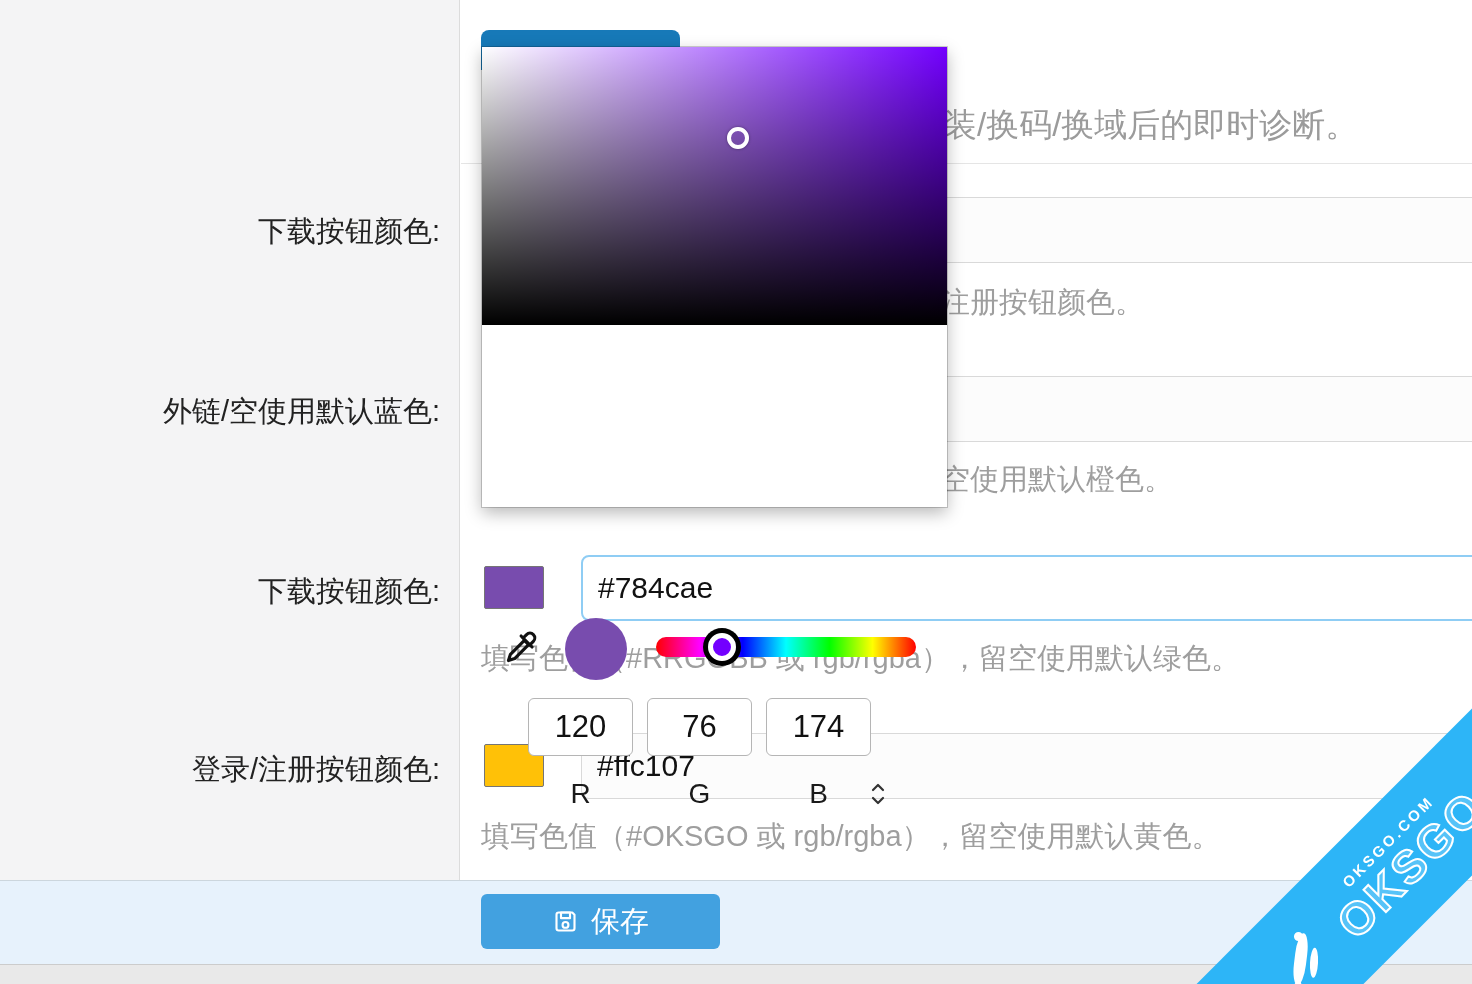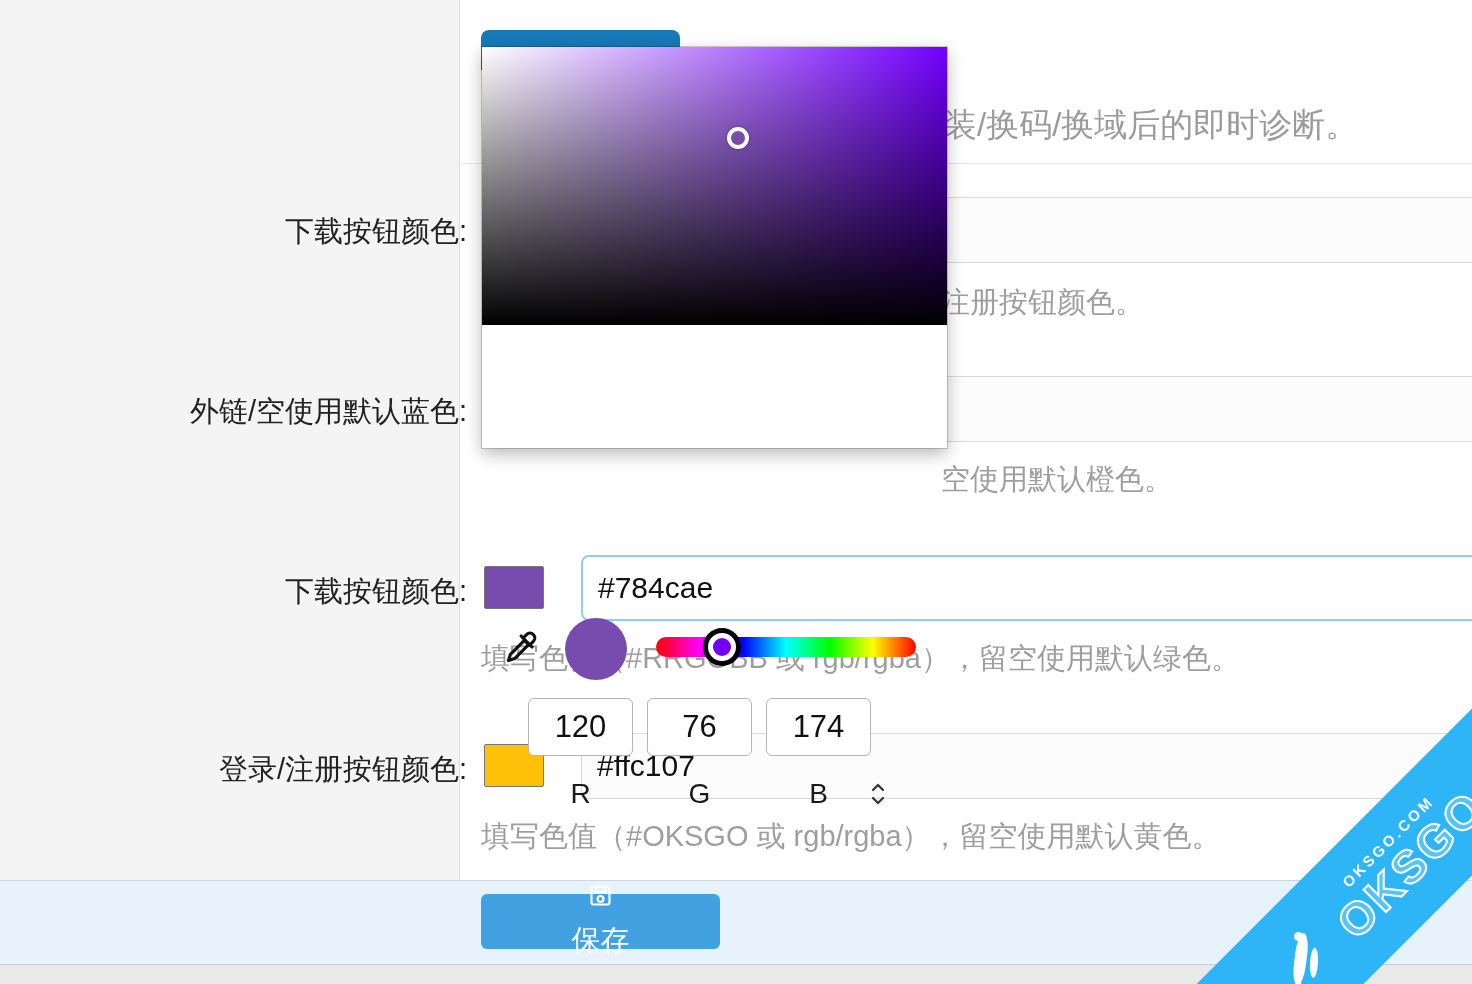--- a/index.html
+++ b/index.html
@@ -7,21 +7,21 @@
     position:relative;width:1472px;height:984px;overflow:hidden;
     background:#ffffff;font-family:"Liberation Sans","DejaVu Sans",sans-serif;
   }
   
   .left-col{
     position:absolute;left:0;top:0;width:460px;height:880px;
     background:#f4f4f5;border-right:1px solid #dcdcdc;box-sizing:border-box;
   }
   .row-label{
     position:absolute;left:0;width:440px;text-align:right;
-    font-size:29px;color:#222;white-space:nowrap;padding-left:27px;
+    font-size:29px;color:#222;white-space:nowrap;
   }
   .top-note{
     position:absolute;left:944px;top:103px;font-size:33px;color:#9b9b9b;white-space:nowrap;
   }
   .h-divider{
     position:absolute;left:461px;top:163px;width:1011px;height:0;
     border-top:1px solid #e5e5e5;
   }
   
   .text-input{
@@ -38,21 +38,21 @@
   .helper{
     position:absolute;font-size:29px;color:#9e9e9e;white-space:nowrap;
   }
   
   .hidden-tab{
     position:absolute;left:481px;top:30px;width:199px;height:40px;
     border-radius:8px 8px 0 0;z-index:1;
   }
   
   .picker{
-    position:absolute;left:482px;top:47px;width:465px;height:401px;
+    position:absolute;left:482px;top:47px;width:465px;height:460px;
     background:#fff;z-index:5;
     box-shadow:0 0 0 1px rgba(0,0,0,.18),0 6px 16px rgba(0,0,0,.28);
   }
   .sat-area{position:relative;width:465px;height:278px;overflow:hidden;}
   .sat-white{position:absolute;inset:0;background:linear-gradient(to right,#fff,rgba(255,255,255,0));}
   .sat-black{position:absolute;inset:0;background:linear-gradient(to top,#000,rgba(0,0,0,0));}
   .sat-cursor{
     position:absolute;left:245px;top:80px;width:14px;height:14px;border-radius:50%;
     border:4px solid #fff;box-shadow:0 0 3px rgba(0,0,0,.4);background:transparent;
   }
@@ -178,21 +178,21 @@
     <button class="fmt-toggle" aria-label="change format">
       <svg width="22" height="26" viewBox="0 0 22 26" fill="none" stroke="#333" stroke-width="2.2" stroke-linecap="round" stroke-linejoin="round">
         <path d="M6 9l5-5 5 5"></path>
         <path d="M6 17l5 5 5-5"></path>
       </svg>
     </button>
   </div>
 </div>
 
 <div class="footer-bar"></div>
-<button class="save-btn" style="background-color: rgb(66, 161, 224); flex-direction: column;">
+<button class="save-btn" style="background-color: rgb(66, 161, 224);">
   <span style="display:flex">
     <svg width="27" height="27" viewBox="0 0 24 24" fill="none" stroke="#fff" stroke-width="1.9" stroke-linejoin="round">
       <path d="M4 6a2 2 0 0 1 2-2h12l2 2v12a2 2 0 0 1-2 2H6a2 2 0 0 1-2-2V6z"></path>
       <rect x="8" y="4" width="8" height="5"></rect>
       <circle cx="12" cy="15" r="2.6"></circle>
     </svg>
   </span>
   <span>保存</span>
 </button>
 <div class="bottom-strip"></div>

